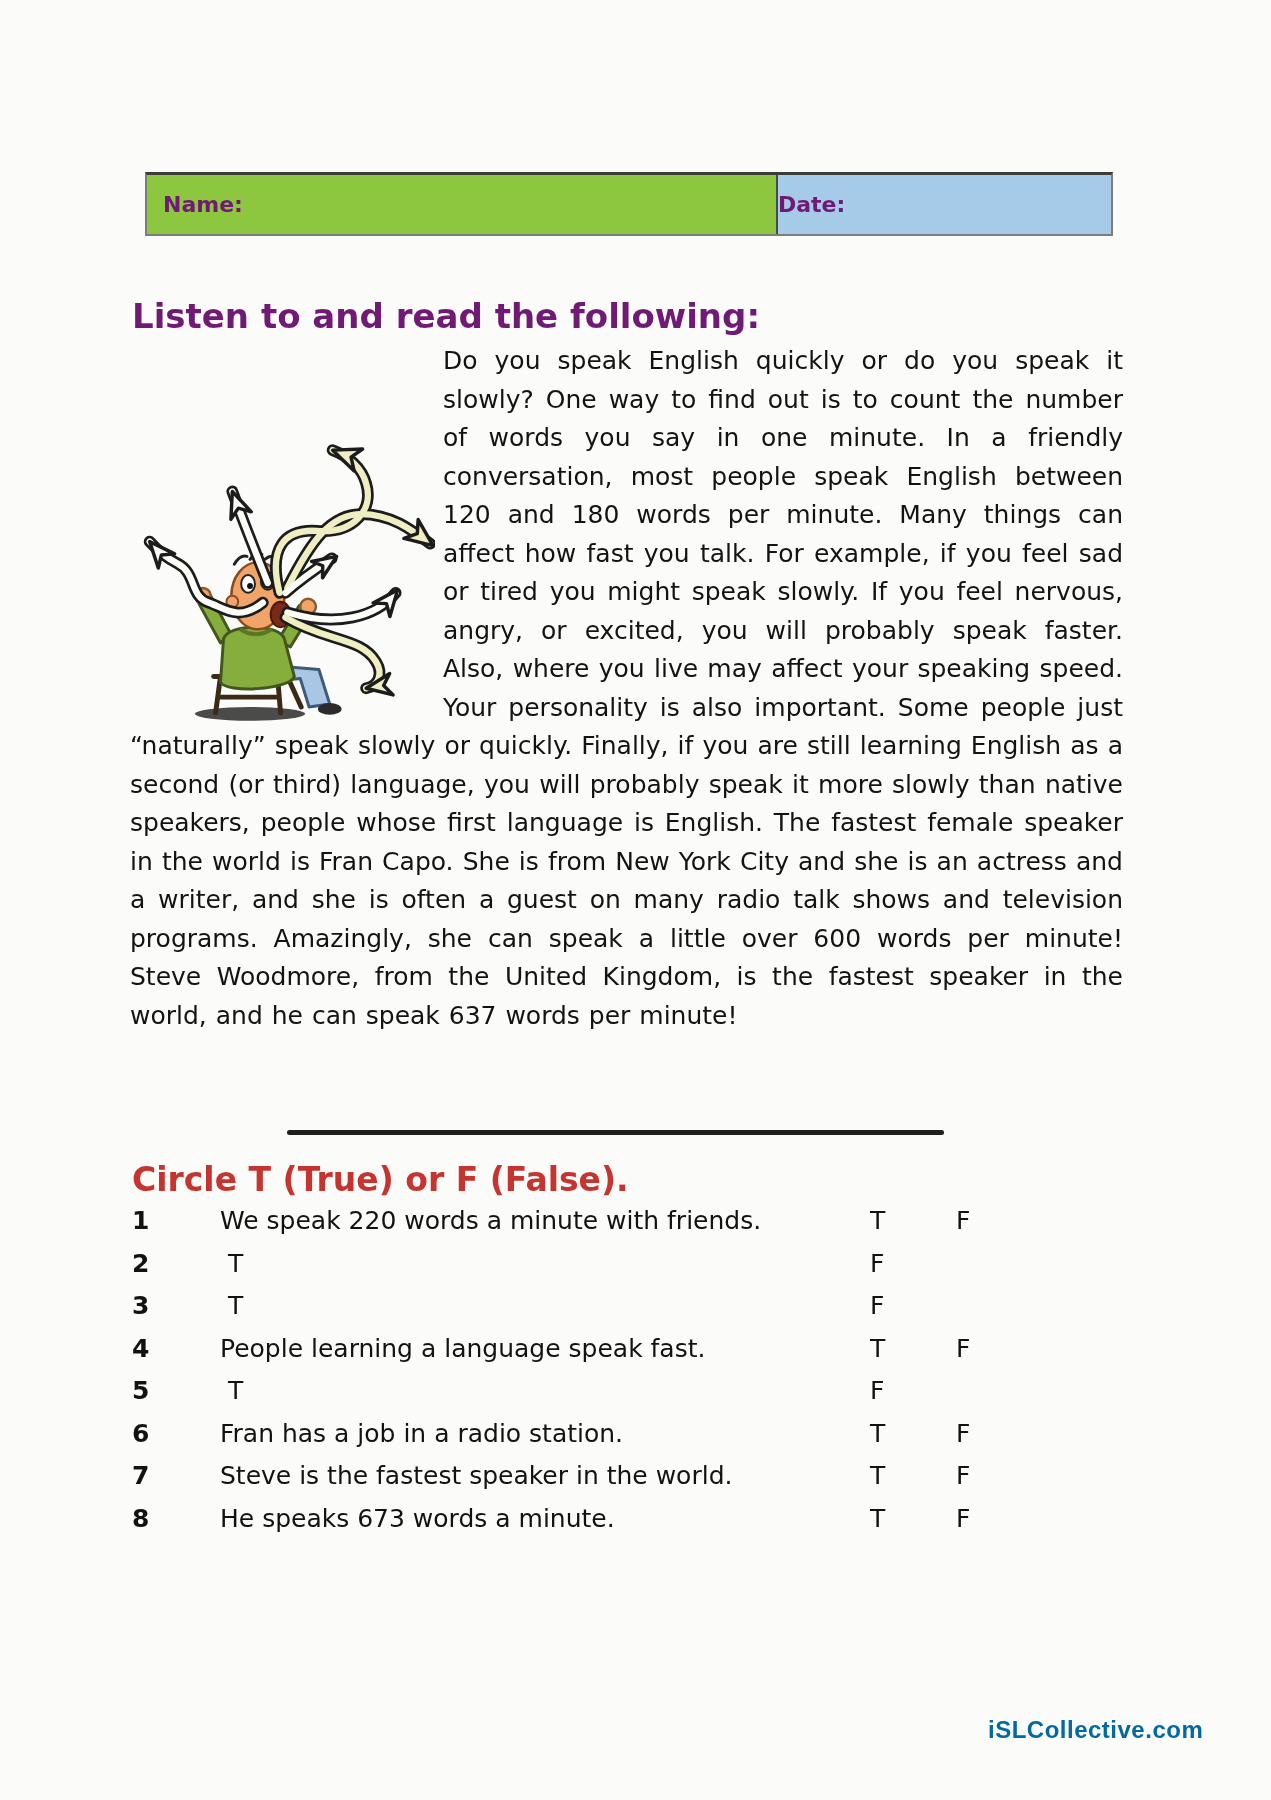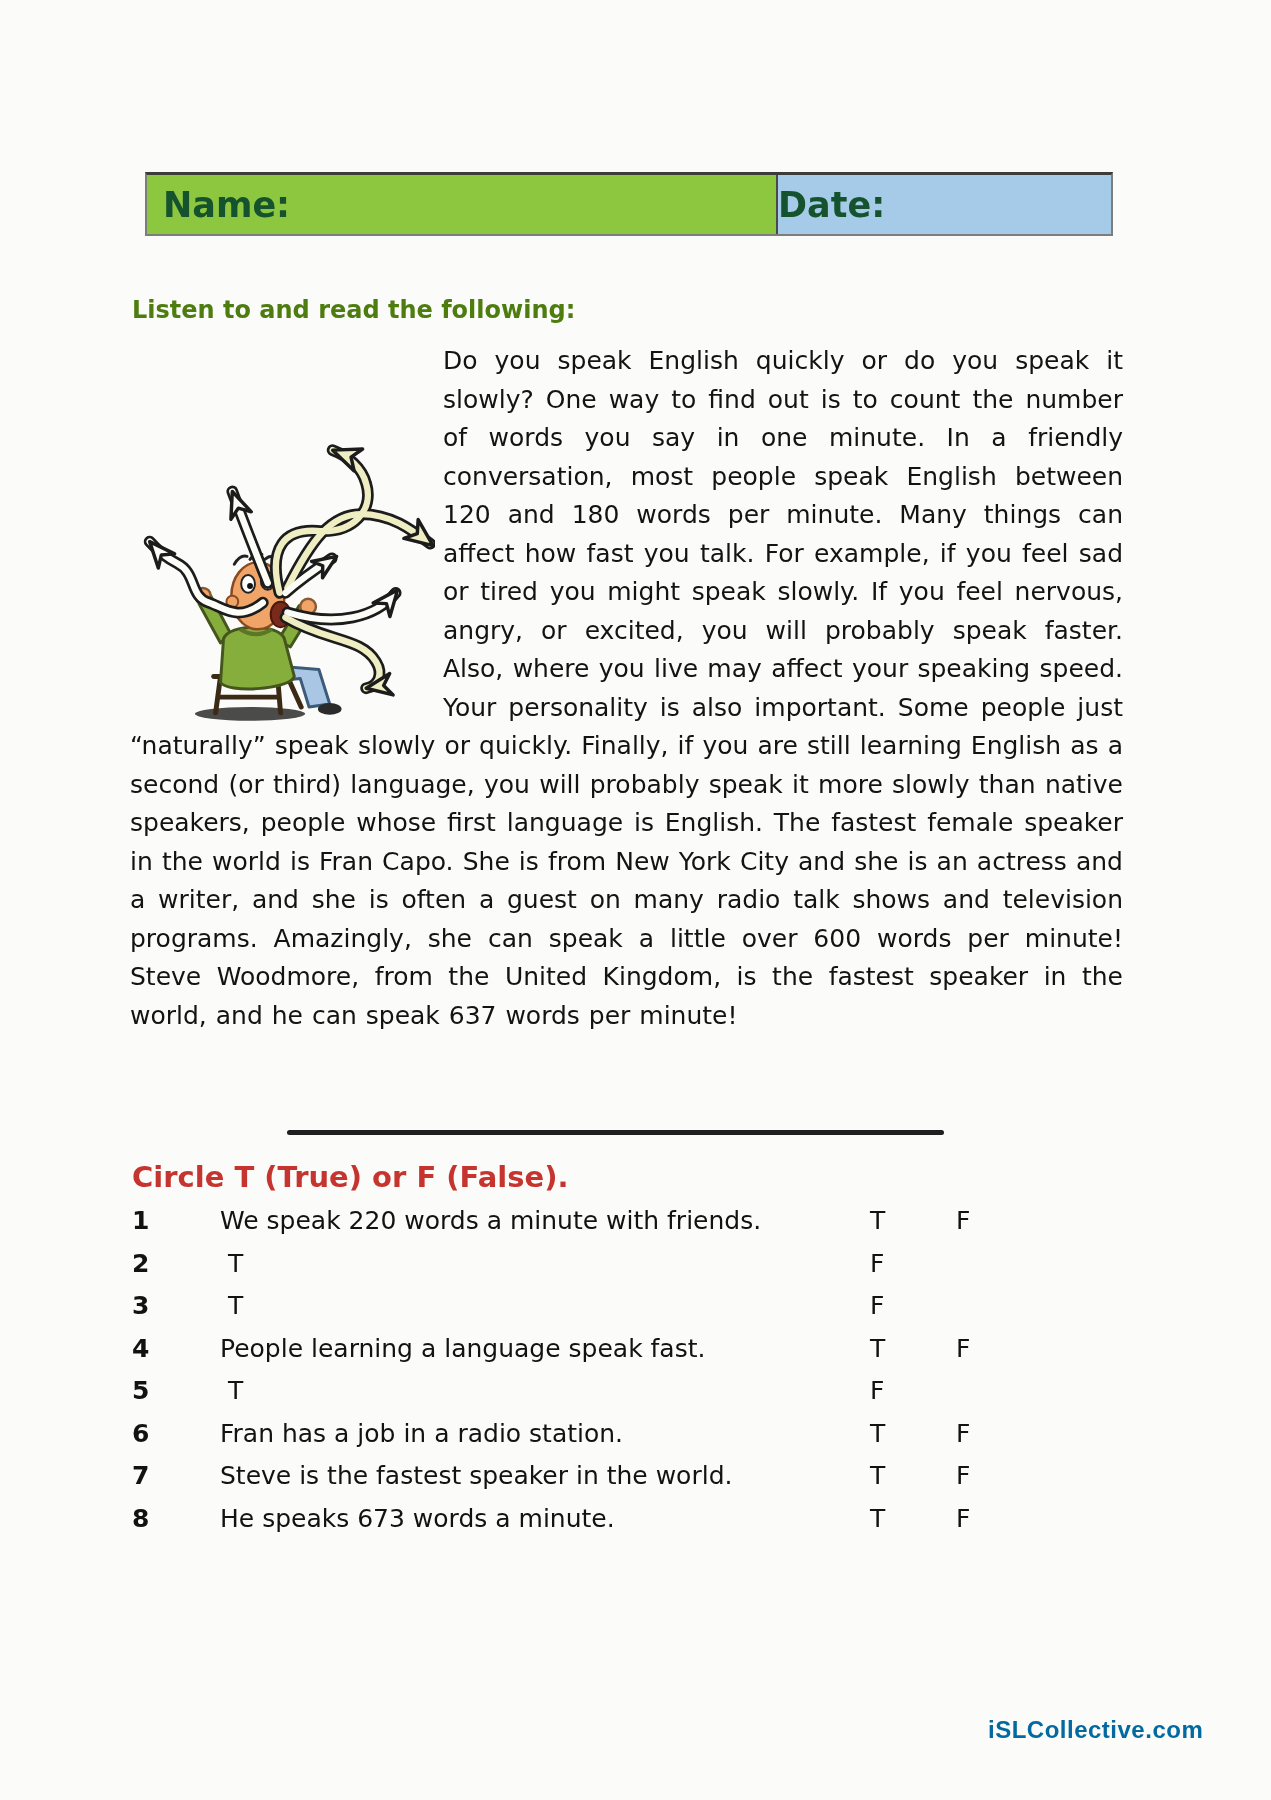--- a/index.html
+++ b/index.html
@@ -29,31 +29,31 @@
   }
   .name-cell{
     flex:0 0 631px;background:var(--name-bg);
     display:flex;align-items:center;padding-left:16px;
     border-right:2px solid #4a4a4a;
   }
   .date-cell{
     flex:1;background:var(--date-bg);
     display:flex;align-items:center;
   }
-  .cell-label{font-weight:bold;font-size:35px;color:#14532d;}
+  .cell-label{font-weight:bold;font-size:22px;color:#701a75;}
   .cell-blank{flex:1;height:100%;}
   
   .doc-title{
     position:absolute;left:132px;top:244px;
     font-size:31px;font-weight:bold;color:var(--title-red);
     letter-spacing:0.5px;
   }
   .doc-subtitle{
     position:absolute;left:132px;top:296px;
-    font-size:24px;font-weight:bold;color:#4d7c0f;
+    font-size:34px;font-weight:bold;color:#701a75;
   }
   
   .passage-wrap{
     position:absolute;left:130px;top:342px;width:993px;
   }
   .illustration{
     float:left;width:305px;height:340px;margin:39px 8px 2px 0;
   }
   .illustration svg{width:100%;height:100%;display:block;}
   .passage{
@@ -61,21 +61,21 @@
     word-spacing:1px;
   }
   
   .divider{
     position:absolute;left:287px;top:1130px;width:657px;height:5px;
     background:#1f1f1f;border-radius:3px;
   }
   
   .tf-heading{
     position:absolute;left:132px;top:1160px;
-    font-size:29px;font-weight:bold;color:var(--heading-red);
+    font-size:33px;font-weight:bold;color:var(--heading-red);
   }
   .tf-list{
     position:absolute;left:132px;top:1206px;width:1000px;
     list-style:none;
   }
   .tf-row{
     display:grid;
     grid-template-columns:88px 642px 86px 86px;
     align-items:start;
     font-size:25px;line-height:30px;

